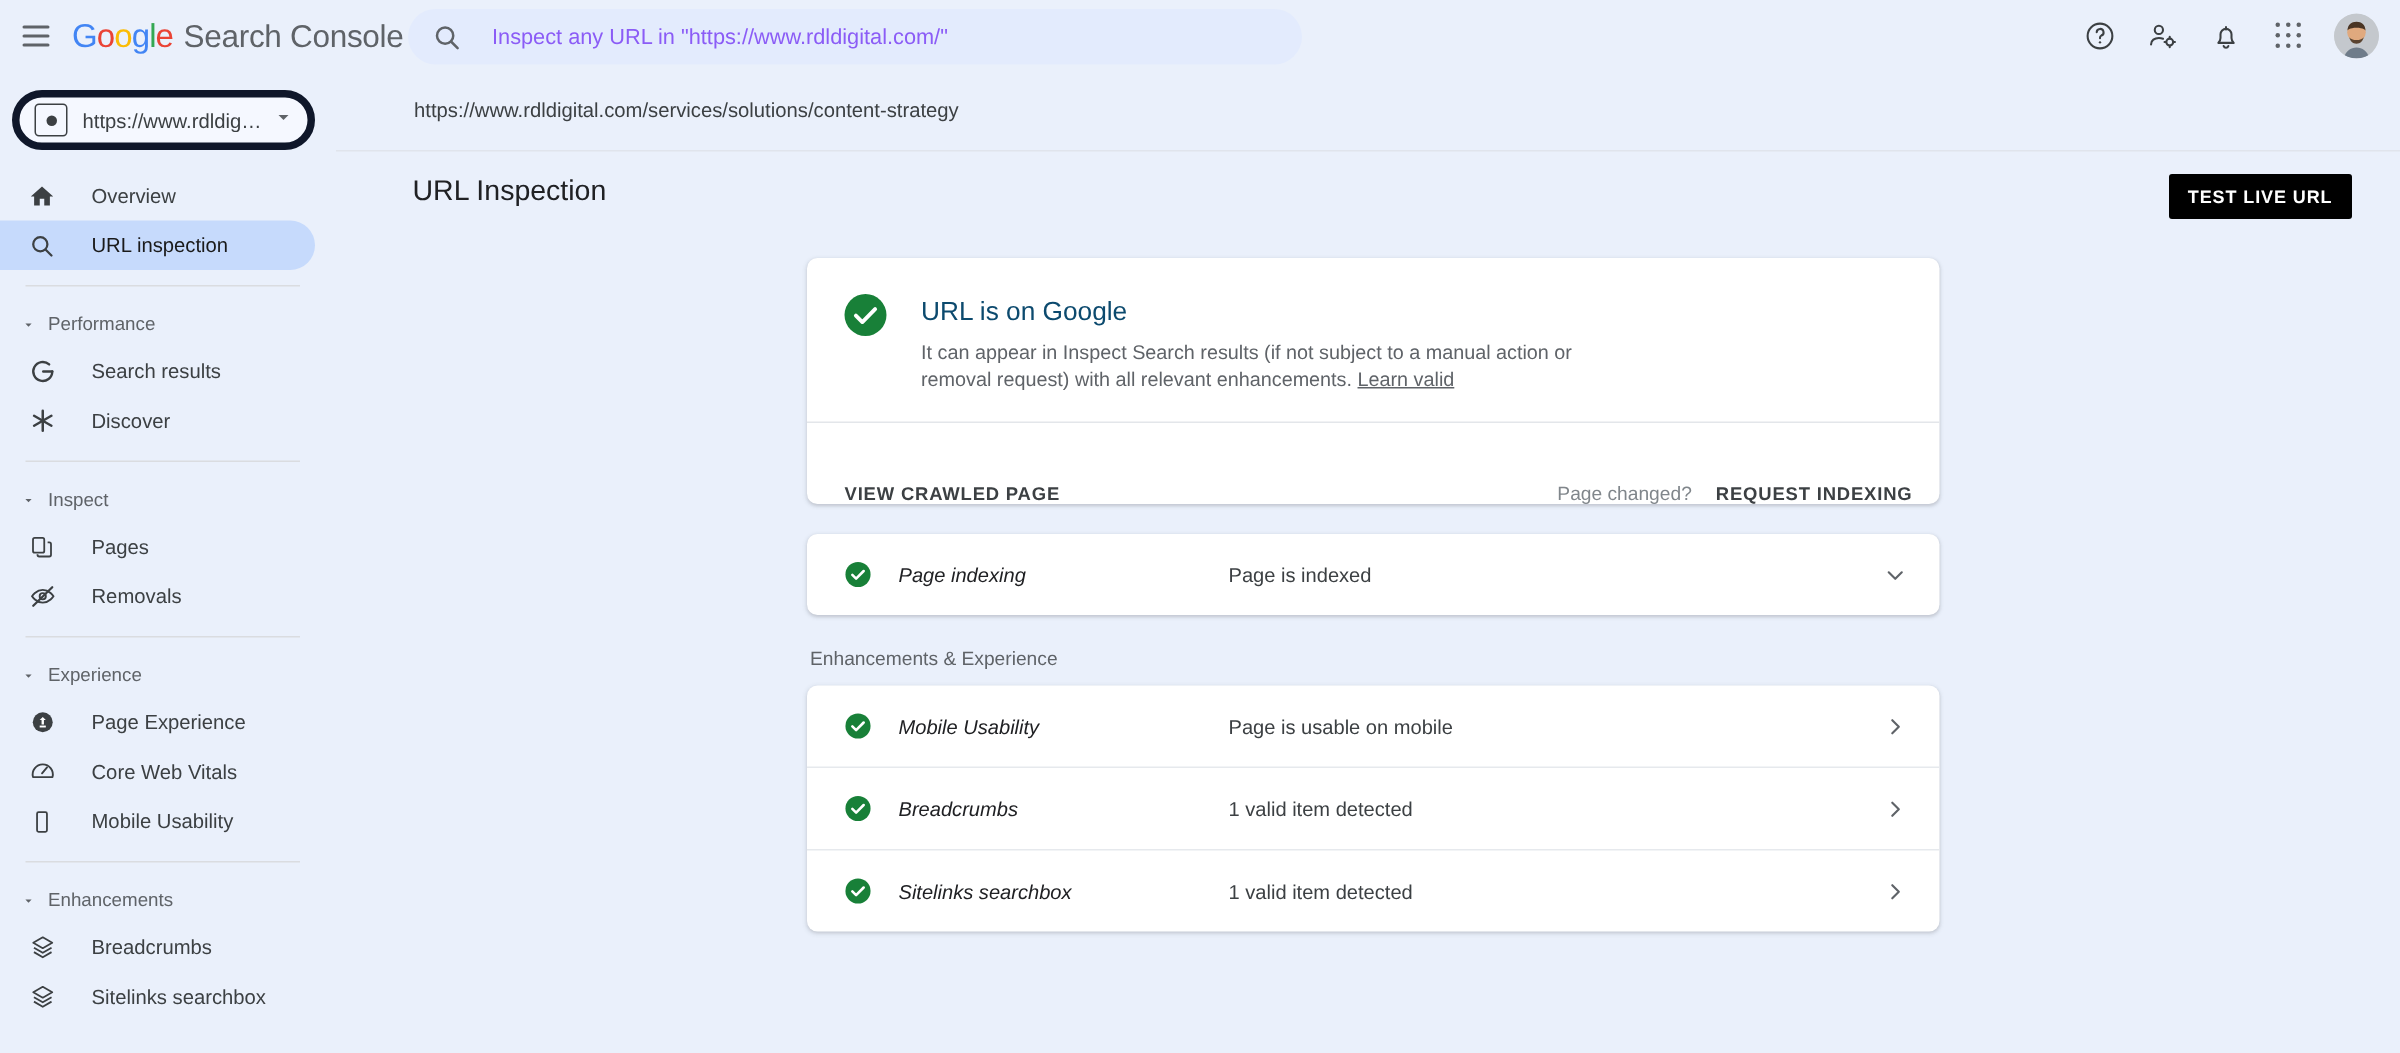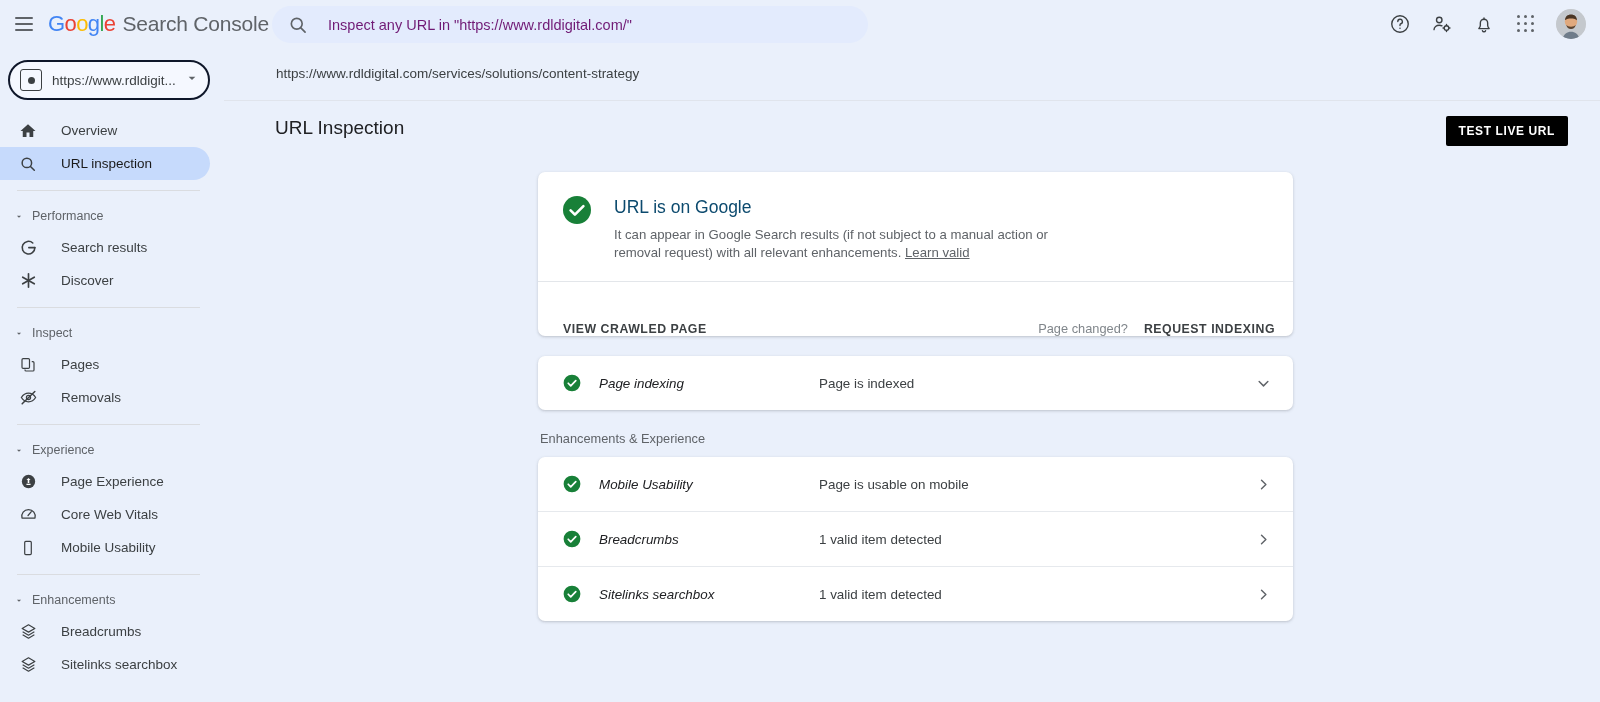--- a/index.html
+++ b/index.html
@@ -32,42 +32,42 @@
   .brand .g-logo .b { color:#4285F4; } .brand .g-logo .r { color:#EA4335; }
   .brand .g-logo .y { color:#FBBC05; } .brand .g-logo .gr { color:#34A853; }
   .brand .sc { color: #5f6368; margin-left: 7px; font-size: 21px; font-weight: 400; }
 
   .searchbar {
     position: absolute; left: 272px; top: 6px;
     width: 596px; height: 37px; background: #e3ebfd; border-radius: 20px;
     display: flex; align-items: center; padding: 0 16px; cursor: text;
   }
   .searchbar .sicon { width: 20px; height: 20px; flex: 0 0 20px; margin-right: 20px; }
-  .searchbar .sph { color: #701a75; font-size: 14.5px; }
+  .searchbar .sph { color: #8b5cf6; font-size: 14.5px; }
 
   .topicons {
     position: absolute; right: 14px; top: 0; height: 48px;
     display: flex; align-items: center; gap: 18px;
   }
   .topicons .ic { width: 24px; height: 24px; display:flex; align-items:center; justify-content:center; cursor: pointer; }
   .gridicon { width: 18px; height: 18px; display: grid; grid-template-columns: repeat(3,1fr); grid-template-rows: repeat(3,1fr); gap: 2.5px; }
   .gridicon i { display:block; width:3px; height:3px; border-radius:50%; background:#5f6368; }
   .avatar {
     width: 30px; height: 30px; border-radius: 50%; overflow: hidden;
     background: #cfd3d8; display:block; cursor:pointer;
   }
 
   
   .sidebar {
     position: absolute; left: 0; top: 48px; width: 224px; height: 654px;
     padding-top: 12px; overflow: hidden;
   }
   .property-chip {
     margin: 0 12px 14px 8px; height: 40px; width: 202px;
-    border: 2px solid #0f172a; border-radius: 20px; background: #f5f8ff;
+    border: 5px solid #0f172a; border-radius: 20px; background: #f5f8ff;
     display: flex; align-items: center; padding: 0 8px 0 10px; cursor: pointer;
   }
   .property-chip .pic {
     width: 22px; height: 22px; border: 1.5px solid #3c4043; border-radius: 3px;
     display:flex; align-items:center; justify-content:center; flex:0 0 22px;
   }
   .property-chip .pic .dot { width: 7px; height:7px; border-radius:50%; background:#3c4043; }
   .property-chip .ptxt {
     flex: 1 1 auto; margin-left: 10px; font-size: 13.5px; color: #3c4043;
     white-space: nowrap; overflow: hidden; text-overflow: ellipsis;
@@ -398,21 +398,21 @@
         <div class="card-top">
           <span class="check-big">
             <svg viewBox="0 0 30 30" width="30" height="30">
               <circle cx="15" cy="15" r="14" fill="#188038"></circle>
               <path d="M8.6 15.4l4.3 4.3 8.5-8.6" fill="none" stroke="#ffffff" stroke-width="2.6" stroke-linecap="round" stroke-linejoin="round"></path>
             </svg>
           </span>
           <div class="ct-body">
             <div class="ct-title">URL is on Google</div>
             <div class="ct-desc">
-              <span>It can appear in Google Search results (if not subject to a manual action or removal request) with all relevant enhancements.</span>
+              <span>It can appear in Inspect Search results (if not subject to a manual action or removal request) with all relevant enhancements.</span>
               <a>Learn valid</a>
             </div>
           </div>
         </div>
         <div class="card-divider"></div>
         <div class="card-actions">
           <span class="act-left">VIEW CRAWLED PAGE</span>
           <span class="act-right">
             <span class="act-note">Page changed?</span>
             <span class="act-req">REQUEST INDEXING</span>

